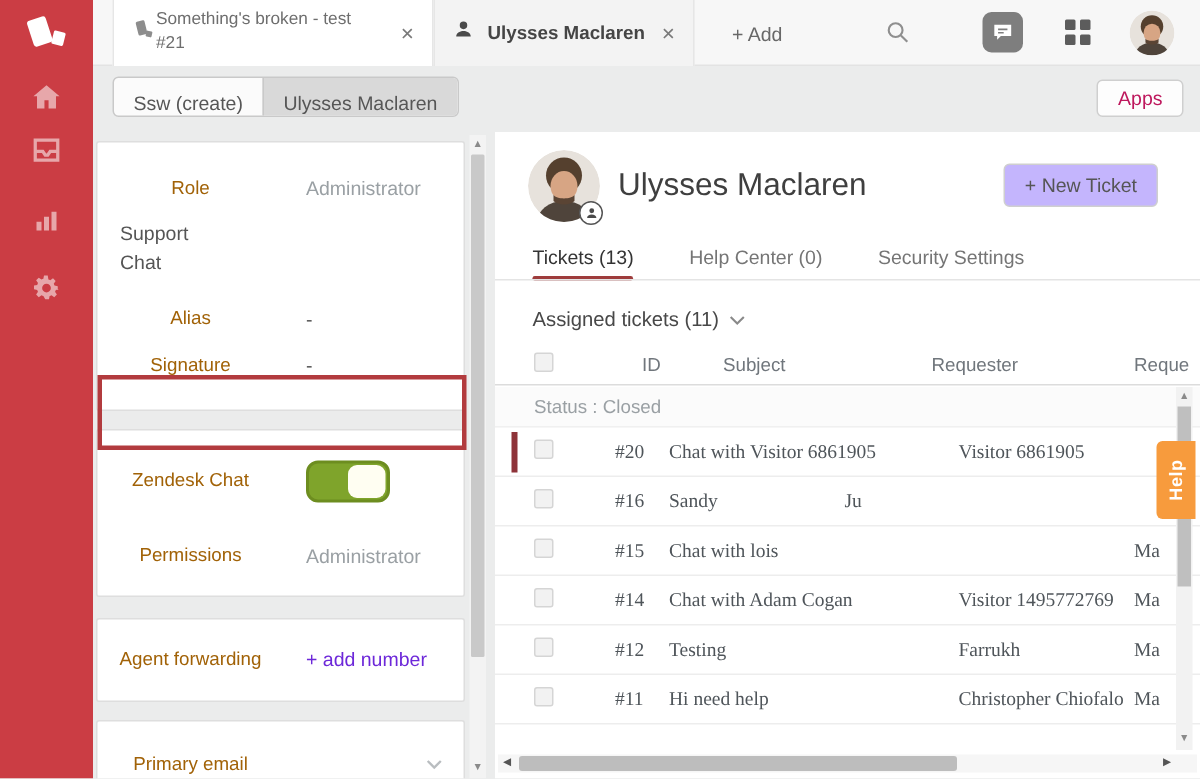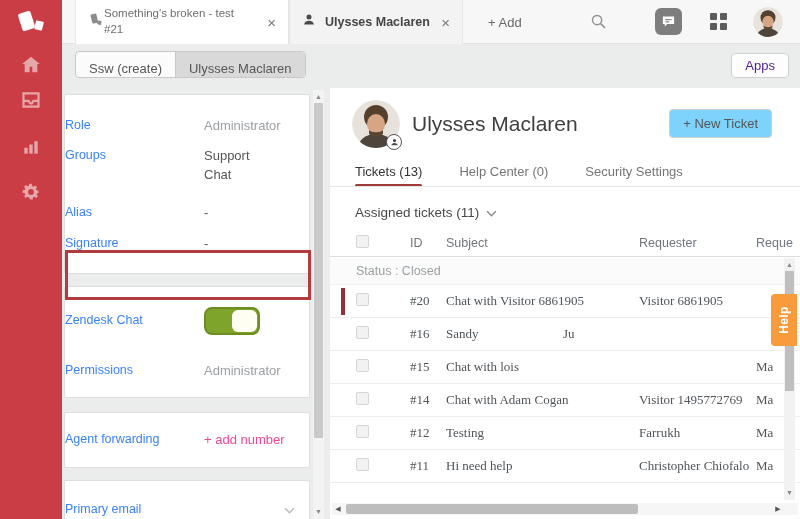--- a/index.html
+++ b/index.html
@@ -27,54 +27,54 @@
   .add-tab { position:absolute; left:426px; top:0; height:44px; display:flex; align-items:center; font-size:13px; color:#686868; }
   .top-icon { position:absolute; top:9px; }
   .chat-btn { left:593px; top:8px; width:27px; height:27px; background:#7e7e7e; border-radius:6px; display:flex; align-items:center; justify-content:center; }
   .grid-btn { left:648px; top:13px; width:17px; height:17px; display:grid; grid-template-columns:7px 7px; grid-template-rows:7px 7px; gap:3px; }
   .grid-btn span { background:#5c5c5c; border-radius:1px; }
   .avatar-sm { left:691px; top:7px; width:30px; height:30px; border-radius:50%; overflow:hidden; }
   
   .seg { position:absolute; left:75px; top:51px; height:27px; display:flex; border:1px solid #c9c9c9; border-radius:4px; overflow:hidden; background:#fbfbfb; z-index:10; }
   .seg-item { display:flex; align-items:center; padding:16px 13px; font-size:13px; color:#565656; }
   .seg-item.sel { background:#d9d9d9; border-left:1px solid #c9c9c9; }
-  .apps-btn { position:absolute; right:11px; top:53px; height:25px; display:flex; align-items:center; padding:0 13px; font-size:13px; color:#4c1d95; background:#fdfdfd; border:1px solid #cfcfcf; border-radius:4px; z-index:10; }
+  .apps-btn { position:absolute; right:11px; top:53px; height:25px; display:flex; align-items:center; padding:0 13px; font-size:13px; color:#be185d; background:#fdfdfd; border:1px solid #cfcfcf; border-radius:4px; z-index:10; }
   
   .left-col { position:absolute; left:62px; top:88px; width:268px; bottom:0; background:#ebecec; overflow:hidden; }
   .card { background:#fff; border:1px solid #dedede; border-radius:2px; margin:0 20px 12px 2px; }
   .card1 { margin-top:6px; padding:16px 0 14px 0; }
   .frow { display:flex; padding:5px 0; }
-  .flabel { width:124px; flex-shrink:0; text-align:left; color:#3b82f6; font-size:12.5px; line-height:1.5; }
+  .flabel { width:124px; flex-shrink:0; text-align:center; color:#a16207; font-size:12.5px; line-height:1.5; }
   .fvalue { margin-left:15px; color:#555; font-size:13px; line-height:1.5; }
   .fvalue.muted { color:#9aa0a4; }
-  .fvalue.ghost { color:#ec4899; }
+  .fvalue.ghost { color:#6d28d9; }
   .card2 { margin-top:12px; padding:10px 0 12px 0; position:relative; }
   .chat-row { display:flex; align-items:center; padding:10px 0 14px 0; }
   .toggle { margin-left:15px; width:56px; height:28px; background:#7fa42b; border:2px solid #6d8d20; border-radius:8px; position:relative; }
   .toggle-knob { position:absolute; right:1px; top:1px; width:25px; height:22px; background:#fffef2; border-radius:6px; }
   .annotation-box { position:absolute; left:3px; top:162px; width:246px; height:50px; border:3px solid #b23b3e; z-index:5; pointer-events:none; }
   .card3 { margin-top:14px; padding:12px 0; }
   .card4 { padding:14px 0 20px 0; }
   .email-chevron { margin-left:auto; margin-right:14px; align-self:center; }
   .left-scrollbar { position:absolute; right:6px; top:2px; bottom:0; width:11px; background:#f3f3f3; }
   .left-scrollbar .thumb { position:absolute; left:1px; width:9px; top:13px; height:335px; background:#c9c9c9; border-radius:1px; }
   .sb-arrow { position:absolute; left:0; width:11px; text-align:center; font-size:7px; color:#8a8a8a; line-height:12px; }
   
   .right-panel { position:absolute; left:330px; top:88px; right:0; bottom:0; background:#fff; overflow:hidden; }
   .avatar-lg { position:absolute; left:22px; top:12px; width:48px; height:48px; border-radius:50%; overflow:hidden; }
   .avatar-badge { position:absolute; left:56px; top:46px; width:16px; height:16px; border-radius:50%; background:#fff; border:1px solid #555; display:flex; align-items:center; justify-content:center; }
   .user-name { position:absolute; left:82px; top:24px; font-size:21px; color:#3f3f3f; }
-  .new-ticket-btn { position:absolute; right:28px; top:21px; height:29px; display:flex; align-items:center; padding:0 13px; border:1px solid #cfcfcf; border-radius:4px; font-size:13px; color:#555; background:#7dd3fc; }
+  .new-ticket-btn { position:absolute; right:28px; top:21px; height:29px; display:flex; align-items:center; padding:0 13px; border:1px solid #cfcfcf; border-radius:4px; font-size:13px; color:#555; background:#c4b5fd; }
   .ptabs { position:absolute; left:25px; top:76px; display:flex; gap:37px; font-size:13px; color:#757575; }
   .ptab { position:relative; padding-bottom:12px; cursor:pointer; }
   .ptab.active { color:#333; }
   .ptab.active::after { content:""; position:absolute; left:0; right:0; bottom:4px; height:3px; background:#9e3c3c; border-radius:2px; }
   .ptabs-divider { position:absolute; left:0; right:0; top:98px; border-bottom:1px solid #e4e4e4; }
   .assigned-row { position:absolute; left:25px; top:117px; display:flex; align-items:center; gap:7px; font-size:13.5px; color:#484848; }
-  .thead { position:absolute; left:0; right:0; top:141px; height:28px; display:flex; align-items:center; padding-left:26px; font-size:12.5px; color:#70767c; border-bottom:1px solid #dcdcdc; }
+  .thead { position:absolute; left:0; right:0; top:141px; height:28px; display:flex; align-items:center; padding-left:26px; font-size:12.5px; color:#70767c; border-bottom:1px solid #dcdcdc;gap:18px; }
   .col-check { width:54px; }
   .col-id { width:36px; }
   .col-subject { flex:1; white-space:nowrap; overflow:hidden; }
   .col-requester { width:117px; white-space:nowrap; overflow:hidden; }
   .col-requested { width:44px; white-space:nowrap; overflow:hidden; }
   .checkbox { display:inline-block; width:13px; height:13px; background:#f2f2f2; border:1px solid #d5d5d5; border-radius:2px; }
   .group-row { position:absolute; left:0; right:0; top:170px; height:27px; display:flex; align-items:center; padding-left:26px; font-size:12.5px; color:#9aa0a4; background:#fbfbfb; border-bottom:1px solid #f0f0f0; }
   .rows-wrap { position:absolute; left:0; right:0; top:197px; }
   .trow { position:relative; height:33px; display:flex; align-items:center; padding-left:26px; font-size:13px; color:#4f555a; border-bottom:1px solid #ededed;font-family:Liberation Serif, serif; }
   .row-marker { display:none; }
@@ -182,21 +182,20 @@
 <div class="apps-btn">Apps</div>
 
 <div class="left-col">
 
   <div class="card card1">
     <div class="frow">
       <div class="flabel">Role</div>
       <div class="fvalue muted">Administrator</div>
     </div>
     <div class="frow">
-      <div class="flabel">Groups</div>
       <div class="fvalue">
         <div>Support</div>
         <div>Chat</div>
       </div>
     </div>
     <div class="frow" style="margin-top:8px">
       <div class="flabel">Alias</div>
       <div class="fvalue">-</div>
     </div>
     <div class="frow" style="margin-top:2px">

